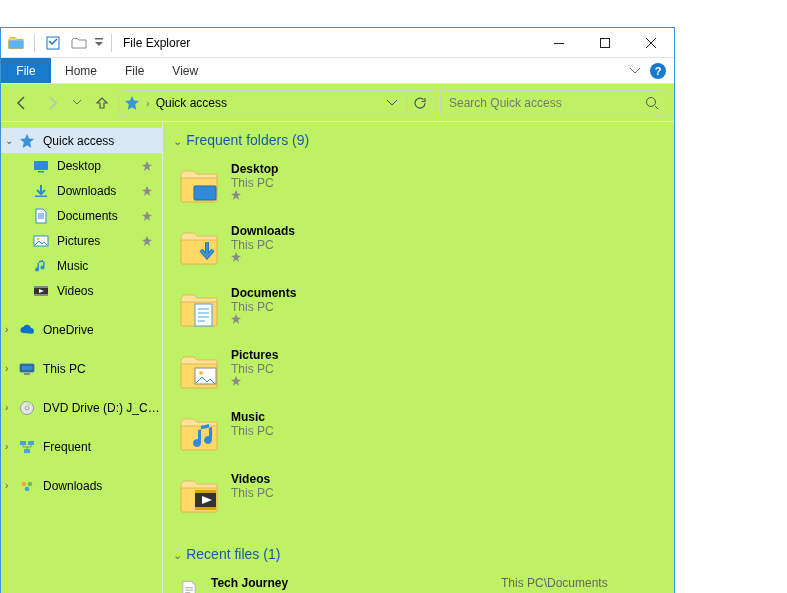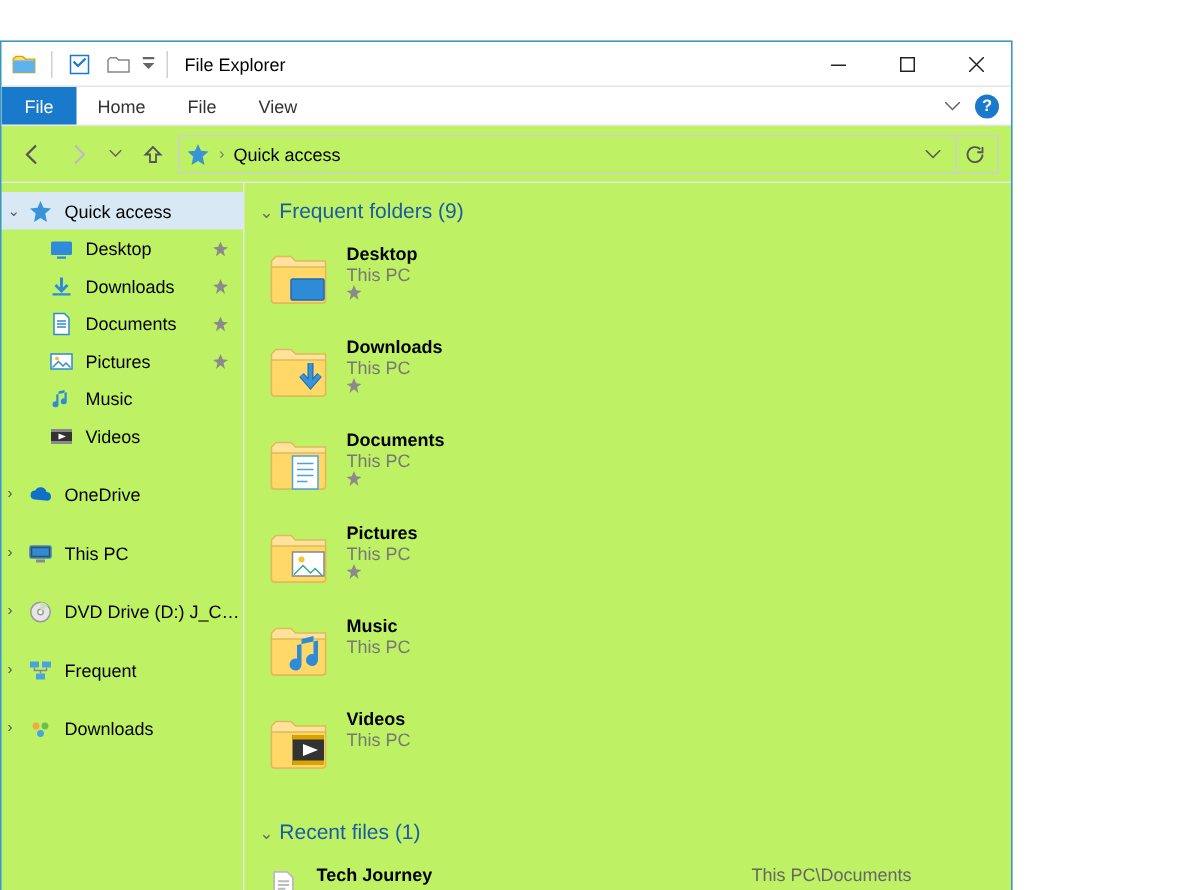--- a/index.html
+++ b/index.html
@@ -212,20 +212,29 @@
             <path d="M0 0l5 5 5-5" fill="none" stroke="#555"></path>
           </svg>
         </div>
       <div class="refresh">
           <svg width="14" height="14" viewBox="0 0 14 14">
             <path d="M12 7a5 5 0 1 1-1.5-3.5M12 2v3.5H8.5" fill="none" stroke="#555" stroke-width="1.2"></path>
           </svg>
         </div>
     </div>
 
+    <div class="searchbox">
+      <input placeholder="Search Quick access" style="">
+      <span class="s-icon">
+          <svg width="14" height="14" viewBox="0 0 14 14">
+            <circle cx="6" cy="6" r="4.5" fill="none" stroke="#555"></circle>
+            <path d="M10 10l3 3" stroke="#555"></path>
+          </svg>
+        </span>
+    </div>
   </div>
 
   <div class="body">
 
     <div class="nav">
       <div class="nav-item selected">
         <span class="caret-nav">⌄</span>
         <span class="nav-icon">
             <svg width="16" height="16" viewBox="0 0 16 16">
               <path d="M8 1l2 4.5 5 .5-3.8 3.3L12.3 15 8 12.3 3.7 15l1.1-5.7L1 6l5-.5z" fill="#3a93d6"></path>

